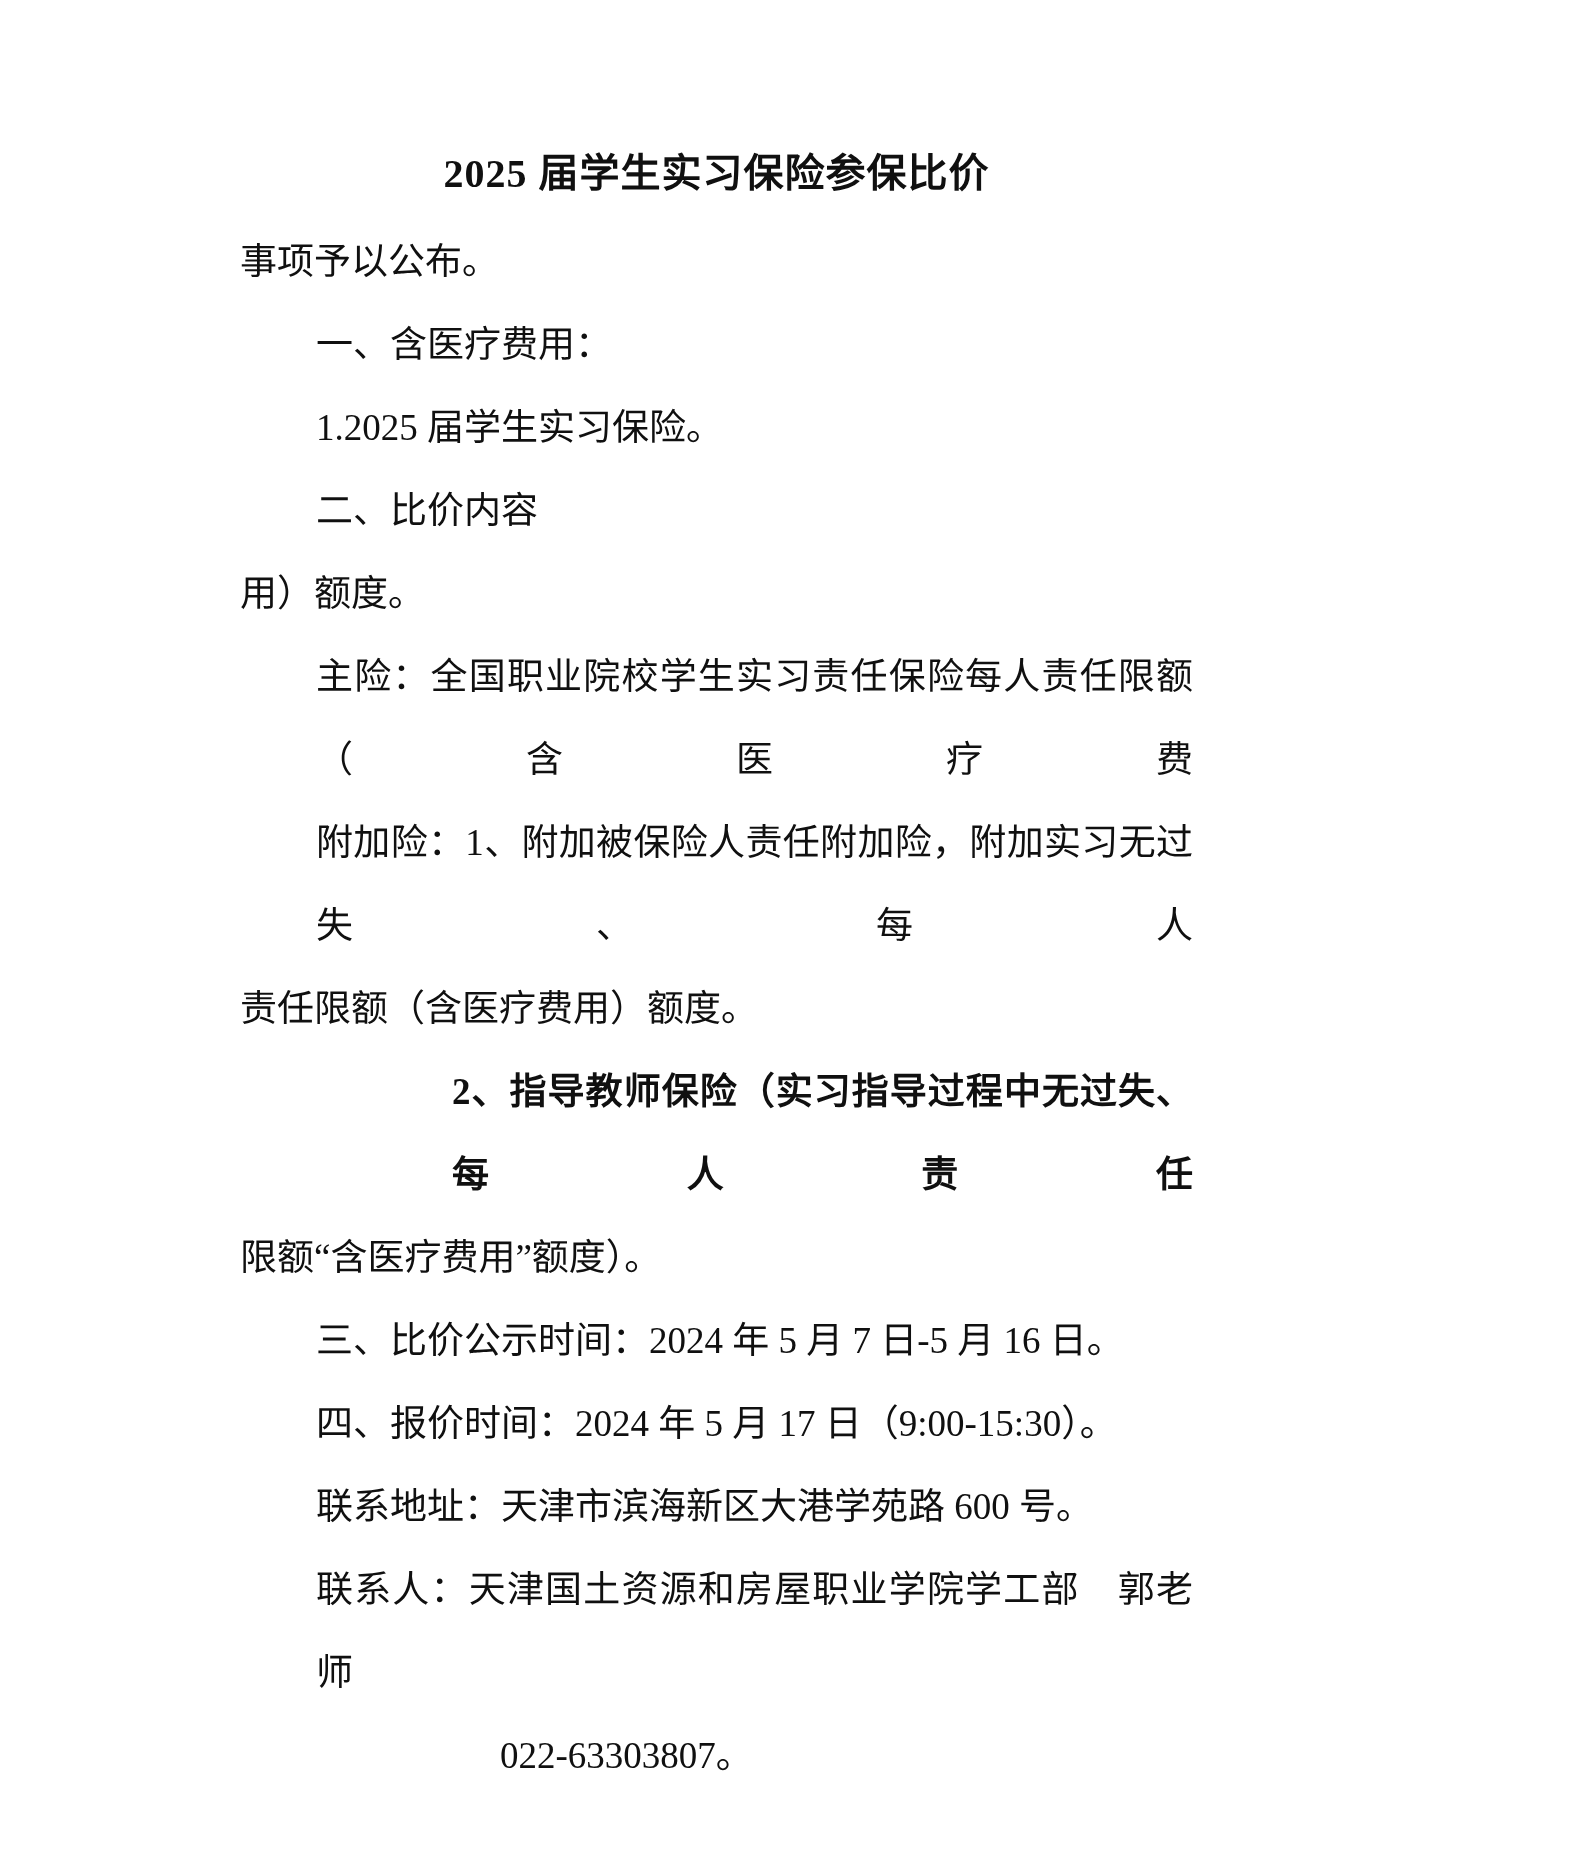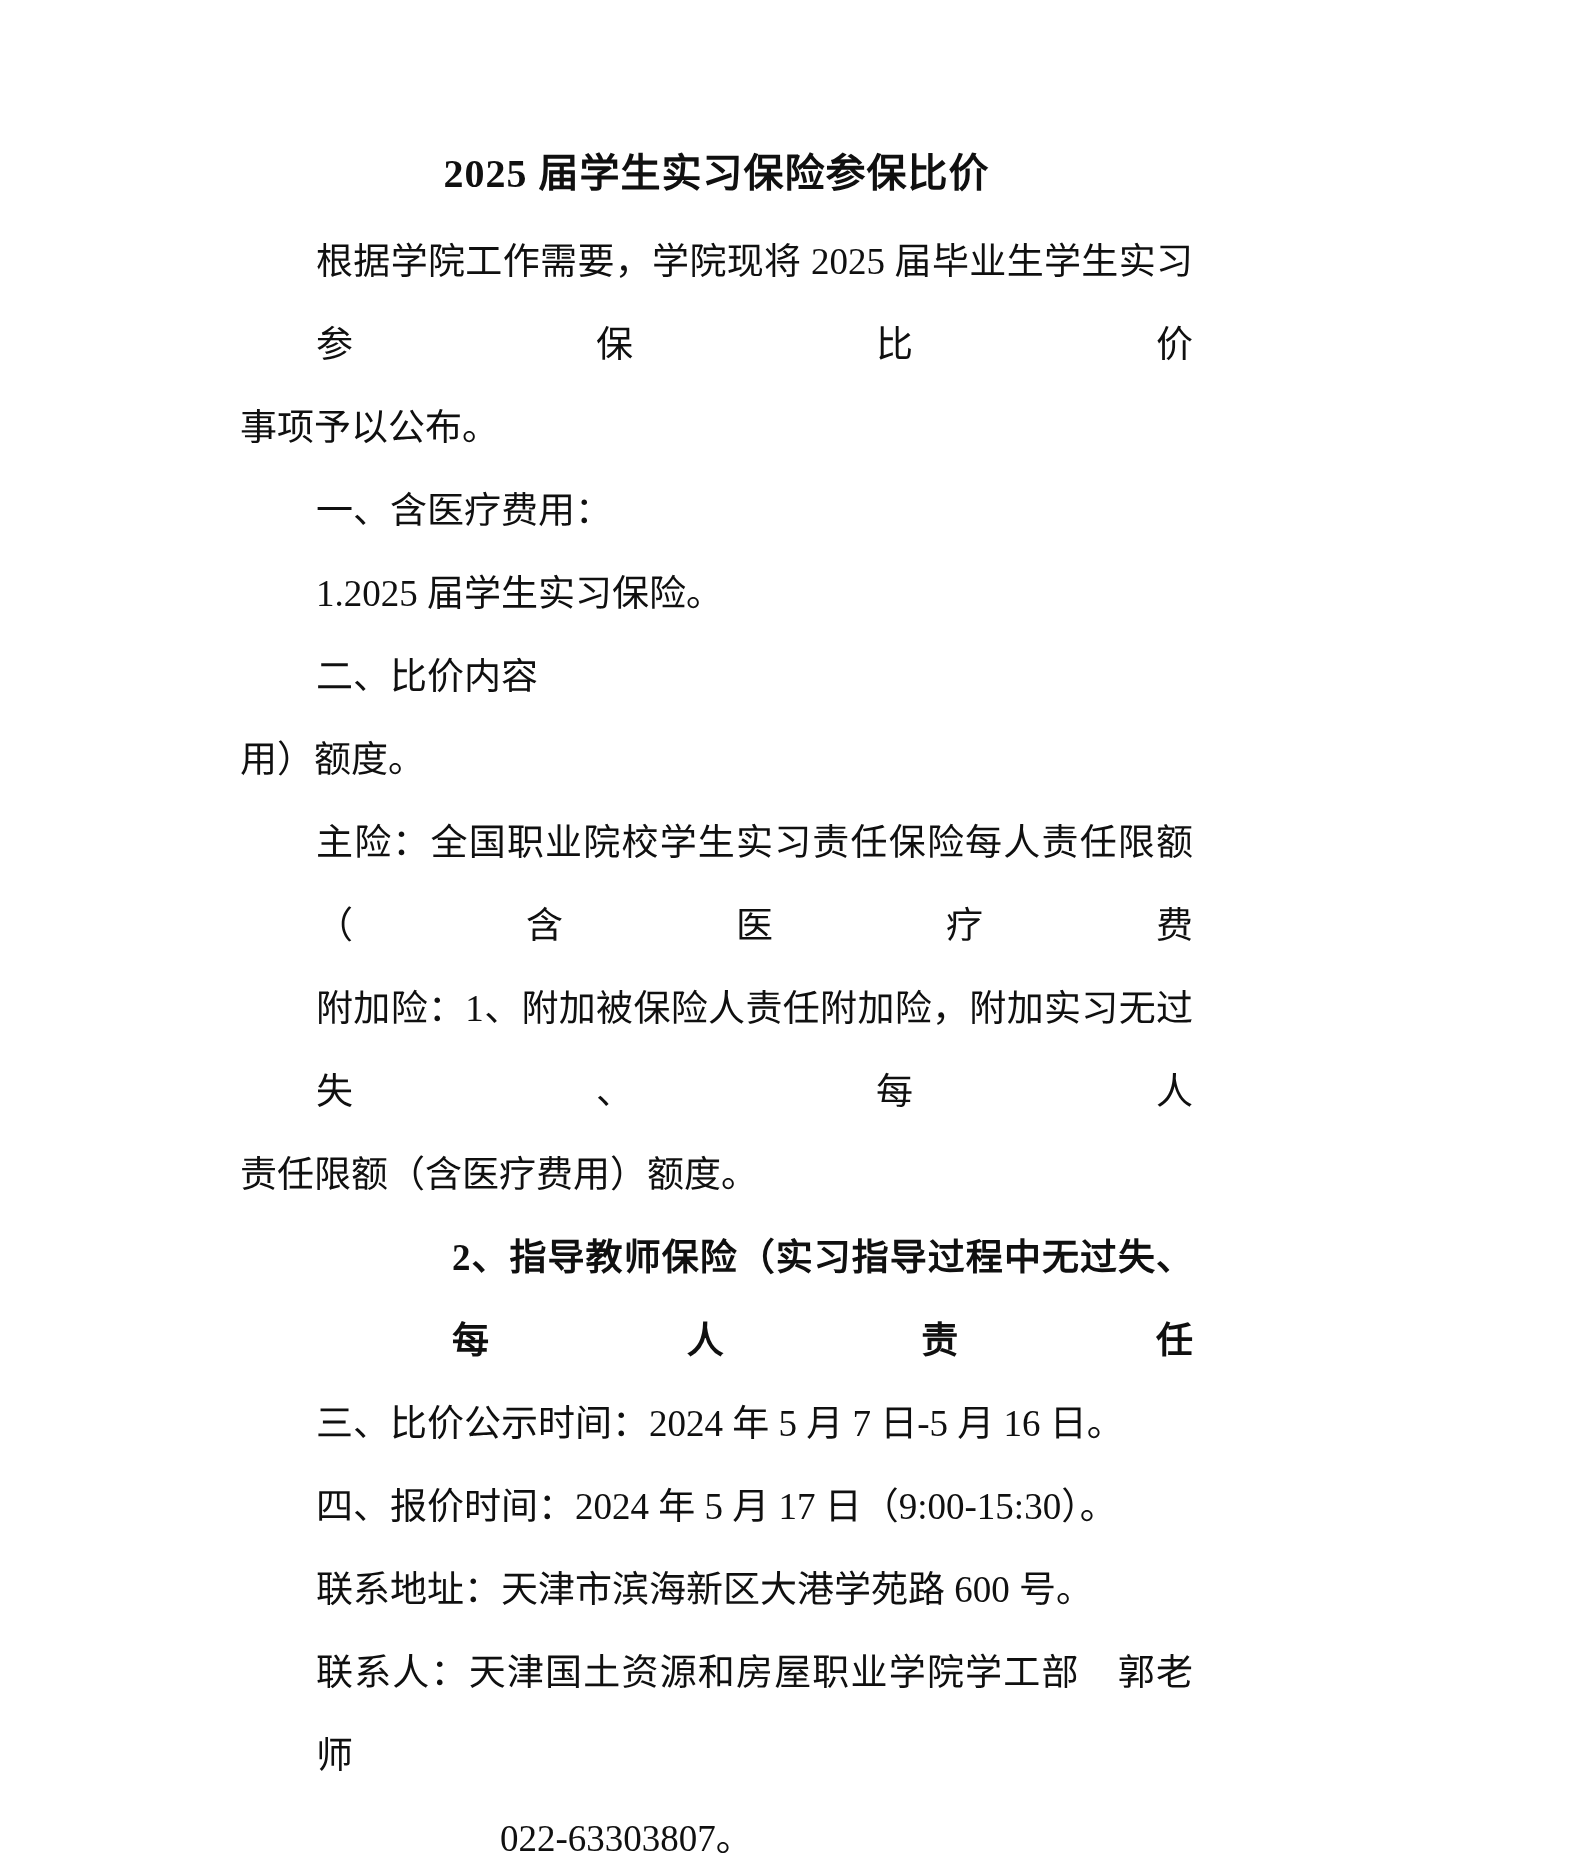--- a/index.html
+++ b/index.html
@@ -43,29 +43,29 @@
   .line.deep   { padding-left: 212px; font-weight: bold; }  
   .line.phone  { padding-left: 260px; }  
 </style>
 </head>
 <body>
 
 <div class="page">
   <div class="content">
     <div class="doc-title">2025 届学生实习保险参保比价</div>
 
-    <div class="line indent full">根据学院工作需要，学院现将 2025 届毕业生学生实习参保比价</div>
     <div class="line">事项予以公布。</div>
     <div class="line indent">一、含医疗费用：</div>
     <div class="line indent">1.2025 届学生实习保险。</div>
     <div class="line indent">二、比价内容</div>
     <div class="line">用）额度。</div>
     <div class="line indent full">主险：全国职业院校学生实习责任保险每人责任限额（含医疗费</div>
     <div class="line indent full">附加险：1、附加被保险人责任附加险，附加实习无过失、每人</div>
     <div class="line">责任限额（含医疗费用）额度。</div>
     <div class="line deep full">2、指导教师保险（实习指导过程中无过失、每人责任</div>
+    <div class="line">限额“含医疗费用”额度）。</div>
     <div class="line indent">三、比价公示时间：2024 年 5 月 7 日-5 月 16 日。</div>
     <div class="line indent">四、报价时间：2024 年 5 月 17 日（9:00-15:30）。</div>
     <div class="line indent">联系地址：天津市滨海新区大港学苑路 600 号。</div>
     <div class="line indent full">联系人：天津国土资源和房屋职业学院学工部　郭老师</div>
     <div class="line phone">022-63303807。</div>
   </div>
 </div>
 
 </body></html>

